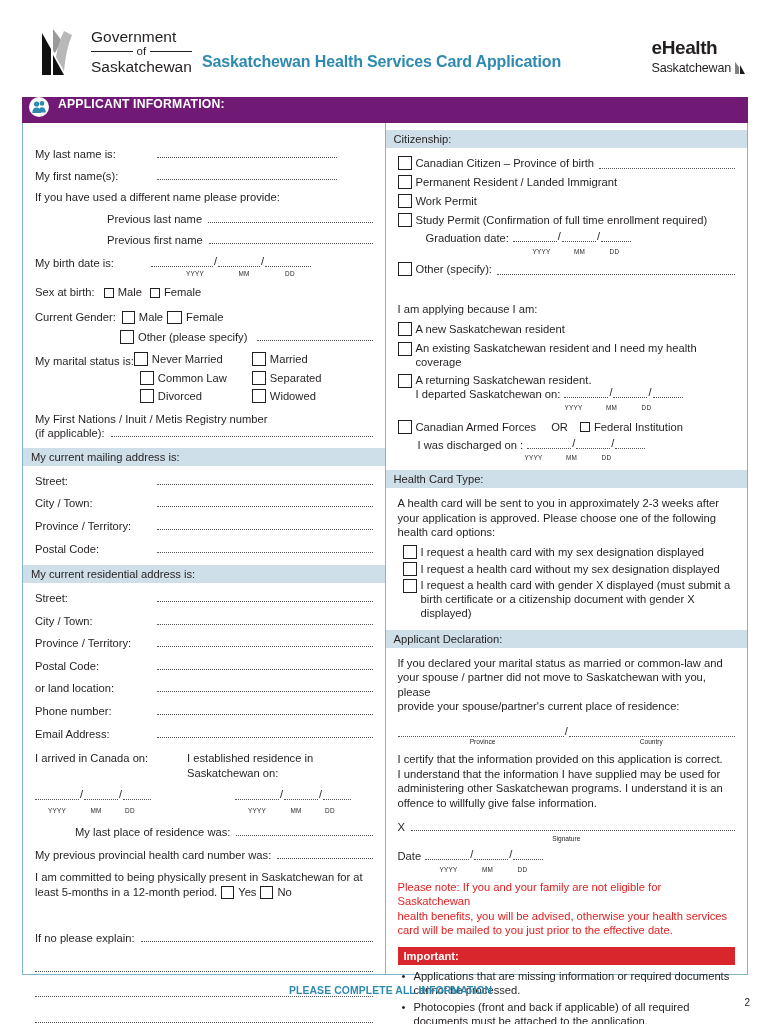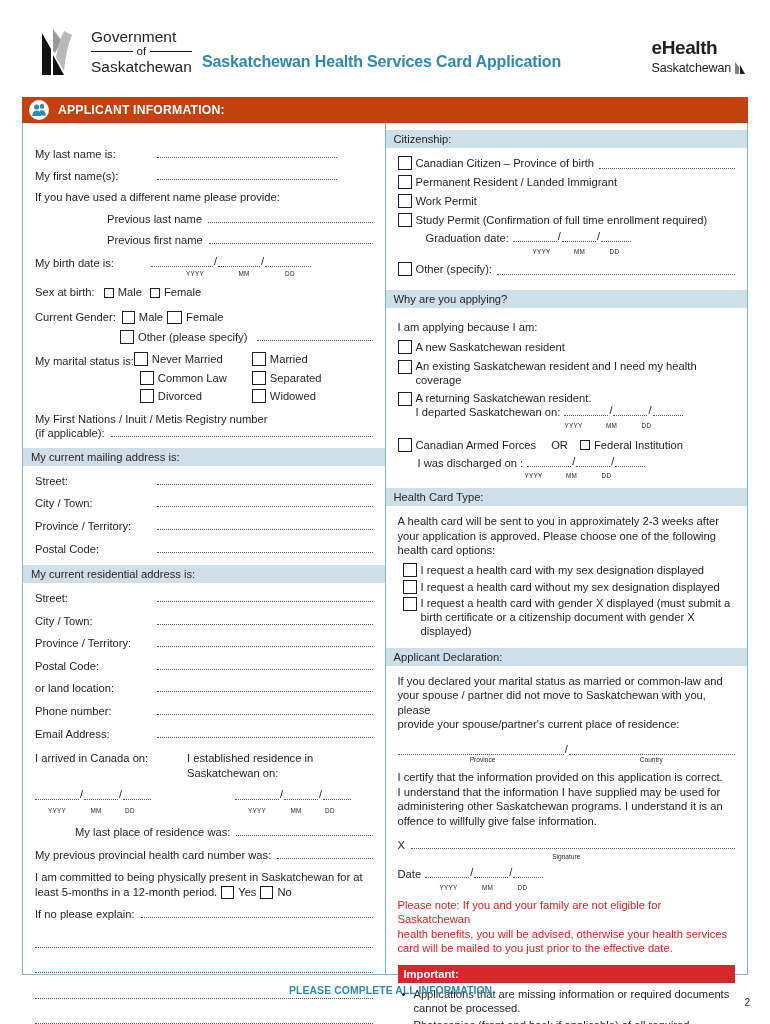--- a/index.html
+++ b/index.html
@@ -59,22 +59,22 @@
   .ehealth .e2 {
     font-size: 12.6px; line-height: 1.05; color: #231f20;
     letter-spacing: -0.2px;
   }
   .ehealth-mark { width: 13px; height: 18px; }
 
   
   .section-bar {
     position: absolute;
     left: 22px; top: 97px; width: 726px; height: 26px;
-    background: #c2410c;
-    display: flex; align-items: center;
+    background: #701a75;
+    display: flex; align-items: flex-start;
     color: #ffffff;
   }
   .people-icon {
     width: 20px; height: 20px; margin-left: 7px; margin-right: 9px; flex: 0 0 auto;
   }
   .section-bar-label {
     font-size: 12.2px; font-weight: bold; letter-spacing: 0.2px;
   }
 
   
@@ -437,21 +437,21 @@
       <div class="t">I am committed to being physically present in Saskatchewan for at</div>
       <div class="cbrow t" style="margin-bottom:8px; align-items:center;">
         <span>least 5-months in a 12-month period.</span>
         <span class="cb" style="width:13px;height:13px;"></span>
         <span>Yes</span>
         <span class="cb" style="width:13px;height:13px;"></span>
         <span>No</span>
       </div>
 
       <div class="row t" style="margin-bottom:13px;">
-        <span style="flex:0 0 auto;">If no please explain:</span>
+        <span style="flex:0 0 auto;margin-top:24px;">If no please explain:</span>
         <span class="dots"></span>
       </div>
       <div class="dline" style="margin-bottom:13px;"></div>
       <div class="dline" style="margin-bottom:13px;"></div>
       <div class="dline" style="margin-bottom:13px;"></div>
       <div class="dline" style="margin-bottom:13px;"></div>
     </div>
   </div>
 
   <div class="col-right">
@@ -496,21 +496,20 @@
         <span class="d" style="width:34px;">DD</span>
       </div>
 
       <div class="cbrow" style="margin-bottom:14px; align-items:center;">
         <span class="cb" style="width:14px;height:14px;"></span>
         <span class="txt" style="flex:0 0 auto;">Other (specify):</span>
         <span class="dots" style="margin-left:1px;"></span>
       </div>
     </div>
 
-    <div class="subhead">Why are you applying?</div>
     <div class="pad" style="padding-top:12px;">
       <div class="t" style="margin-bottom:5px;">I am applying because I am:</div>
 
       <div class="cbrow" style="margin-bottom:5px; align-items:center;">
         <span class="cb" style="width:14px;height:14px;"></span>
         <span class="txt">A new Saskatchewan resident</span>
       </div>
 
       <div class="cbrow" style="margin-bottom:4px;">
         <span class="cb" style="width:14px;height:14px; margin-top:1px;"></span>

